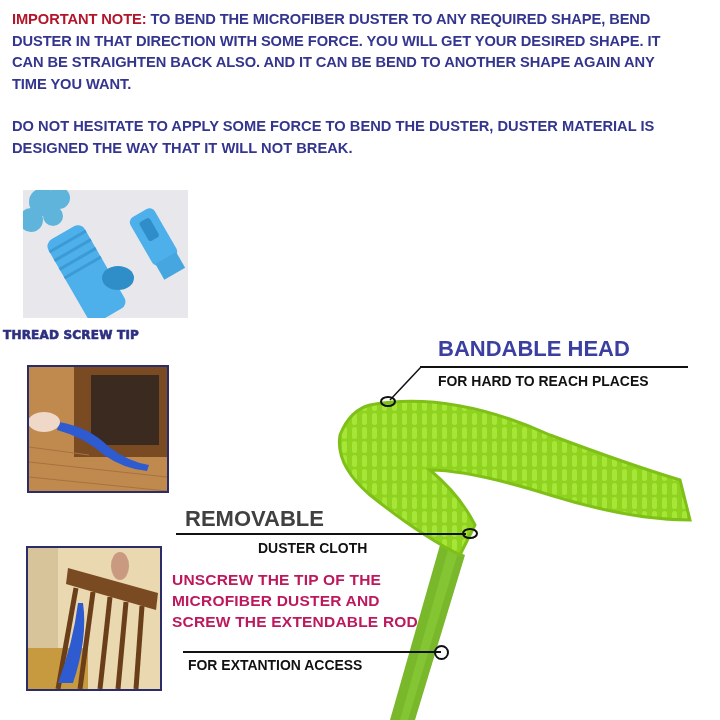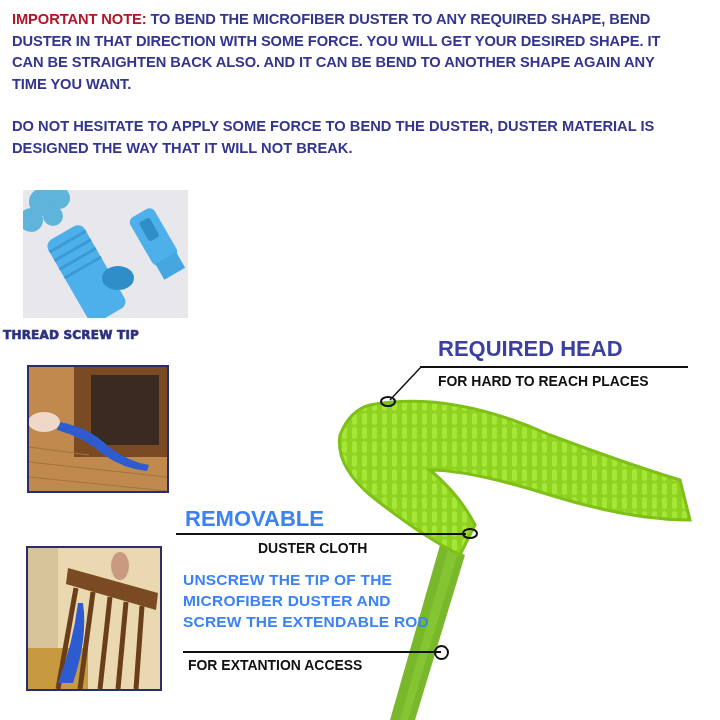--- a/index.html
+++ b/index.html
@@ -12,25 +12,25 @@
            line-height:21.5px; color:#34358f; transform:scaleX(0.96); transform-origin:left top; }
   .photo { position:absolute; overflow:hidden; }
   .thread-photo { left:23px; top:190px; width:165px; height:128px; background:#e9e9ee; }
   .thread-label { position:absolute; left:3px; top:328px; font-family:"DejaVu Sans", sans-serif; font-weight:900;
                   font-size:12px; color:#2d2f80; letter-spacing:0.2px; -webkit-text-stroke:0.6px #2d2f80; }
   .floor-photo { left:27px; top:365px; width:142px; height:128px; border:2px solid #2b2d6a; box-sizing:border-box; background:#b07a40; }
   .chair-photo { left:26px; top:546px; width:136px; height:145px; border:2px solid #2b2d6a; box-sizing:border-box; background:#e6d3a8; }
   .head-title { position:absolute; left:438px; top:336px; font-size:22px; font-weight:bold; color:#3b3fa0; }
   .head-line { position:absolute; left:420px; top:366px; width:268px; height:2px; background:#111; }
   .head-sub { position:absolute; left:438px; top:372px; font-size:15px; font-weight:bold; color:#111; transform:scaleX(0.93); transform-origin:left top; }
-  .rem-title { position:absolute; left:185px; top:506px; font-size:22px; font-weight:bold; color:#3b82f6; }
+  .rem-title { position:absolute; left:185px; top:506px; font-size:22px; font-weight:bold; color:#404040; }
   .rem-line { position:absolute; left:176px; top:533px; width:290px; height:2px; background:#111; }
   .rem-sub { position:absolute; left:258px; top:539px; font-size:15px; font-weight:bold; color:#111; transform:scaleX(0.93); transform-origin:left top; }
-  .unscrew { position:absolute; left:183px; top:569px; width:250px; font-size:15.5px; font-weight:bold; line-height:21px;
-             color:#3b82f6; letter-spacing:0.2px; }
+  .unscrew { position:absolute; left:172px; top:569px; width:250px; font-size:15.5px; font-weight:bold; line-height:21px;
+             color:#be185d; letter-spacing:0.2px; }
   .ext-line { position:absolute; left:183px; top:651px; width:258px; height:2px; background:#111; }
   .ext-sub { position:absolute; left:188px; top:656px; font-size:15px; font-weight:bold; color:#111; transform:scaleX(0.93); transform-origin:left top; }
   .callout-dot { position:absolute; border:2px solid #111; border-radius:50%; box-sizing:border-box; }
   svg { display:block; }
 </style>
 </head>
 <body>
 
 <div class="note">
   <span class="red">IMPORTANT NOTE:</span><span> TO BEND THE MICROFIBER DUSTER TO ANY REQUIRED SHAPE, BEND DUSTER IN THAT DIRECTION WITH SOME FORCE. YOU WILL GET YOUR DESIRED SHAPE. IT CAN BE STRAIGHTEN BACK ALSO. AND IT CAN BE BEND TO ANOTHER SHAPE AGAIN ANY TIME YOU WANT.</span>
@@ -108,21 +108,21 @@
     </defs>
 
     <path d="M110 160 L135 170 L85 335 L60 335 Z" fill="#79b82a"></path>
     <path d="M118 165 L128 168 L78 335 L70 335 Z" fill="#8ccd3a" opacity="0.6"></path>
 
     <path d="M40 20 Q120 5 220 50 Q300 80 350 95 L360 135 Q300 135 220 110 Q140 85 100 85 Q130 110 145 140 L130 170 Q90 150 40 110 Q5 80 10 50 Q20 25 40 20 Z" fill="url(#fib)"></path>
     <path d="M40 20 Q120 5 220 50 Q300 80 350 95 L360 135 Q300 135 220 110 Q140 85 100 85 Q130 110 145 140 L130 170 Q90 150 40 110 Q5 80 10 50 Q20 25 40 20 Z" fill="none" stroke="#7fc018" stroke-width="3"></path>
   </svg>
 </div>
 
-<div class="head-title">REQUIRED HEAD</div>
+<div class="head-title">BANDABLE HEAD</div>
 <div class="head-line"></div>
 <svg style="position:absolute;left:385px;top:366px;" width="40" height="40">
   <line x1="36" y1="1" x2="5" y2="34" stroke="#111" stroke-width="1.5"></line>
 </svg>
 <div class="callout-dot" style="left:380px;top:396px;width:16px;height:11px;"></div>
 <div class="head-sub">FOR HARD TO REACH PLACES</div>
 
 <div class="rem-title">REMOVABLE</div>
 <div class="rem-line"></div>
 <div class="callout-dot" style="left:462px;top:528px;width:16px;height:11px;"></div>

